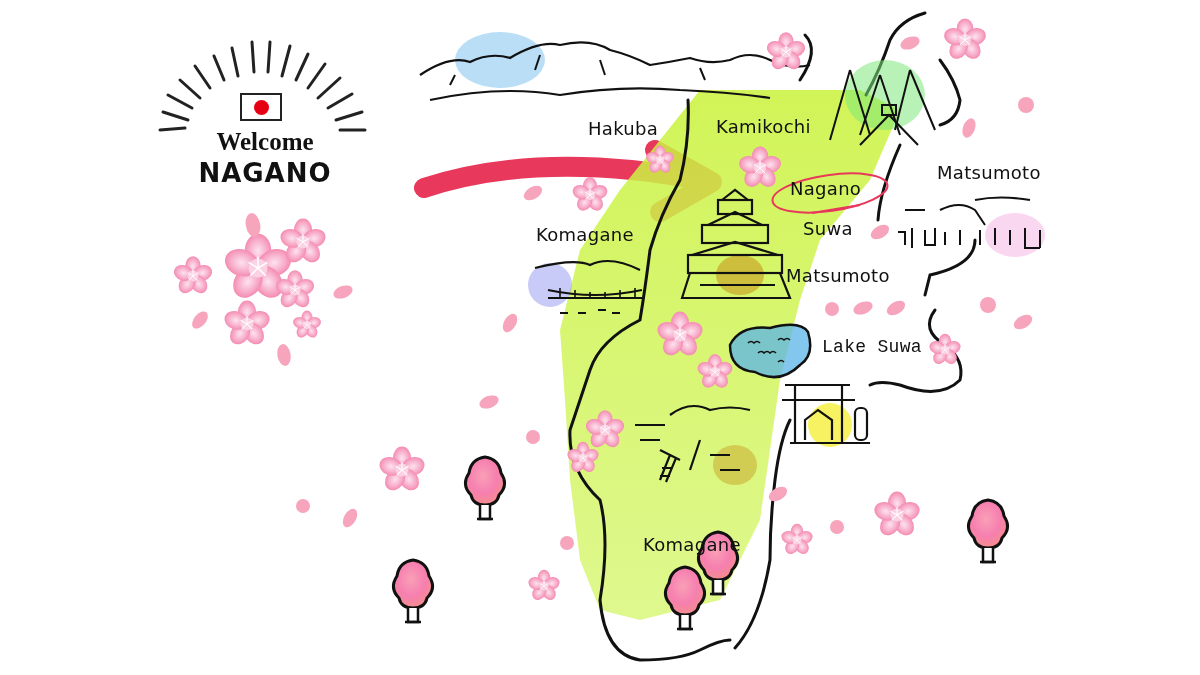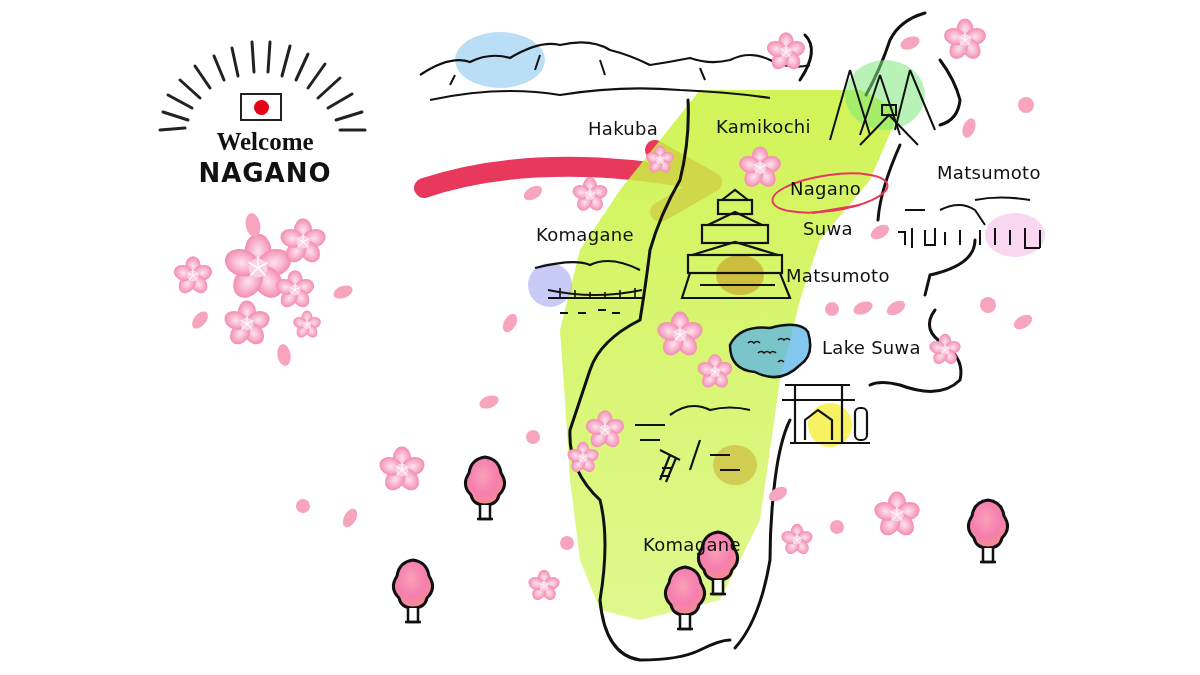--- a/index.html
+++ b/index.html
@@ -242,14 +242,14 @@
     <div class="sun"></div>
   </div>
 
 <div class="label" style="left:588px; top:118px;">Hakuba</div>
 <div class="label" style="left:716px; top:116px;">Kamikochi</div>
 <div class="label" style="left:790px; top:178px;">Nagano</div>
 <div class="label" style="left:937px; top:162px;">Matsumoto</div>
 <div class="label" style="left:536px; top:224px;">Komagane</div>
 <div class="label" style="left:803px; top:218px;">Suwa</div>
 <div class="label" style="left:786px; top:265px;">Matsumoto</div>
-<div class="label" style="left:822px; top:337px;">Lake Suwa</div>
+<div class="label" style="left:822px; top:337px;font-family:Liberation Mono, monospace;">Lake Suwa</div>
 <div class="label" style="left:643px; top:490px;margin-top:44px;">Komagane</div>
 
 </body></html>

